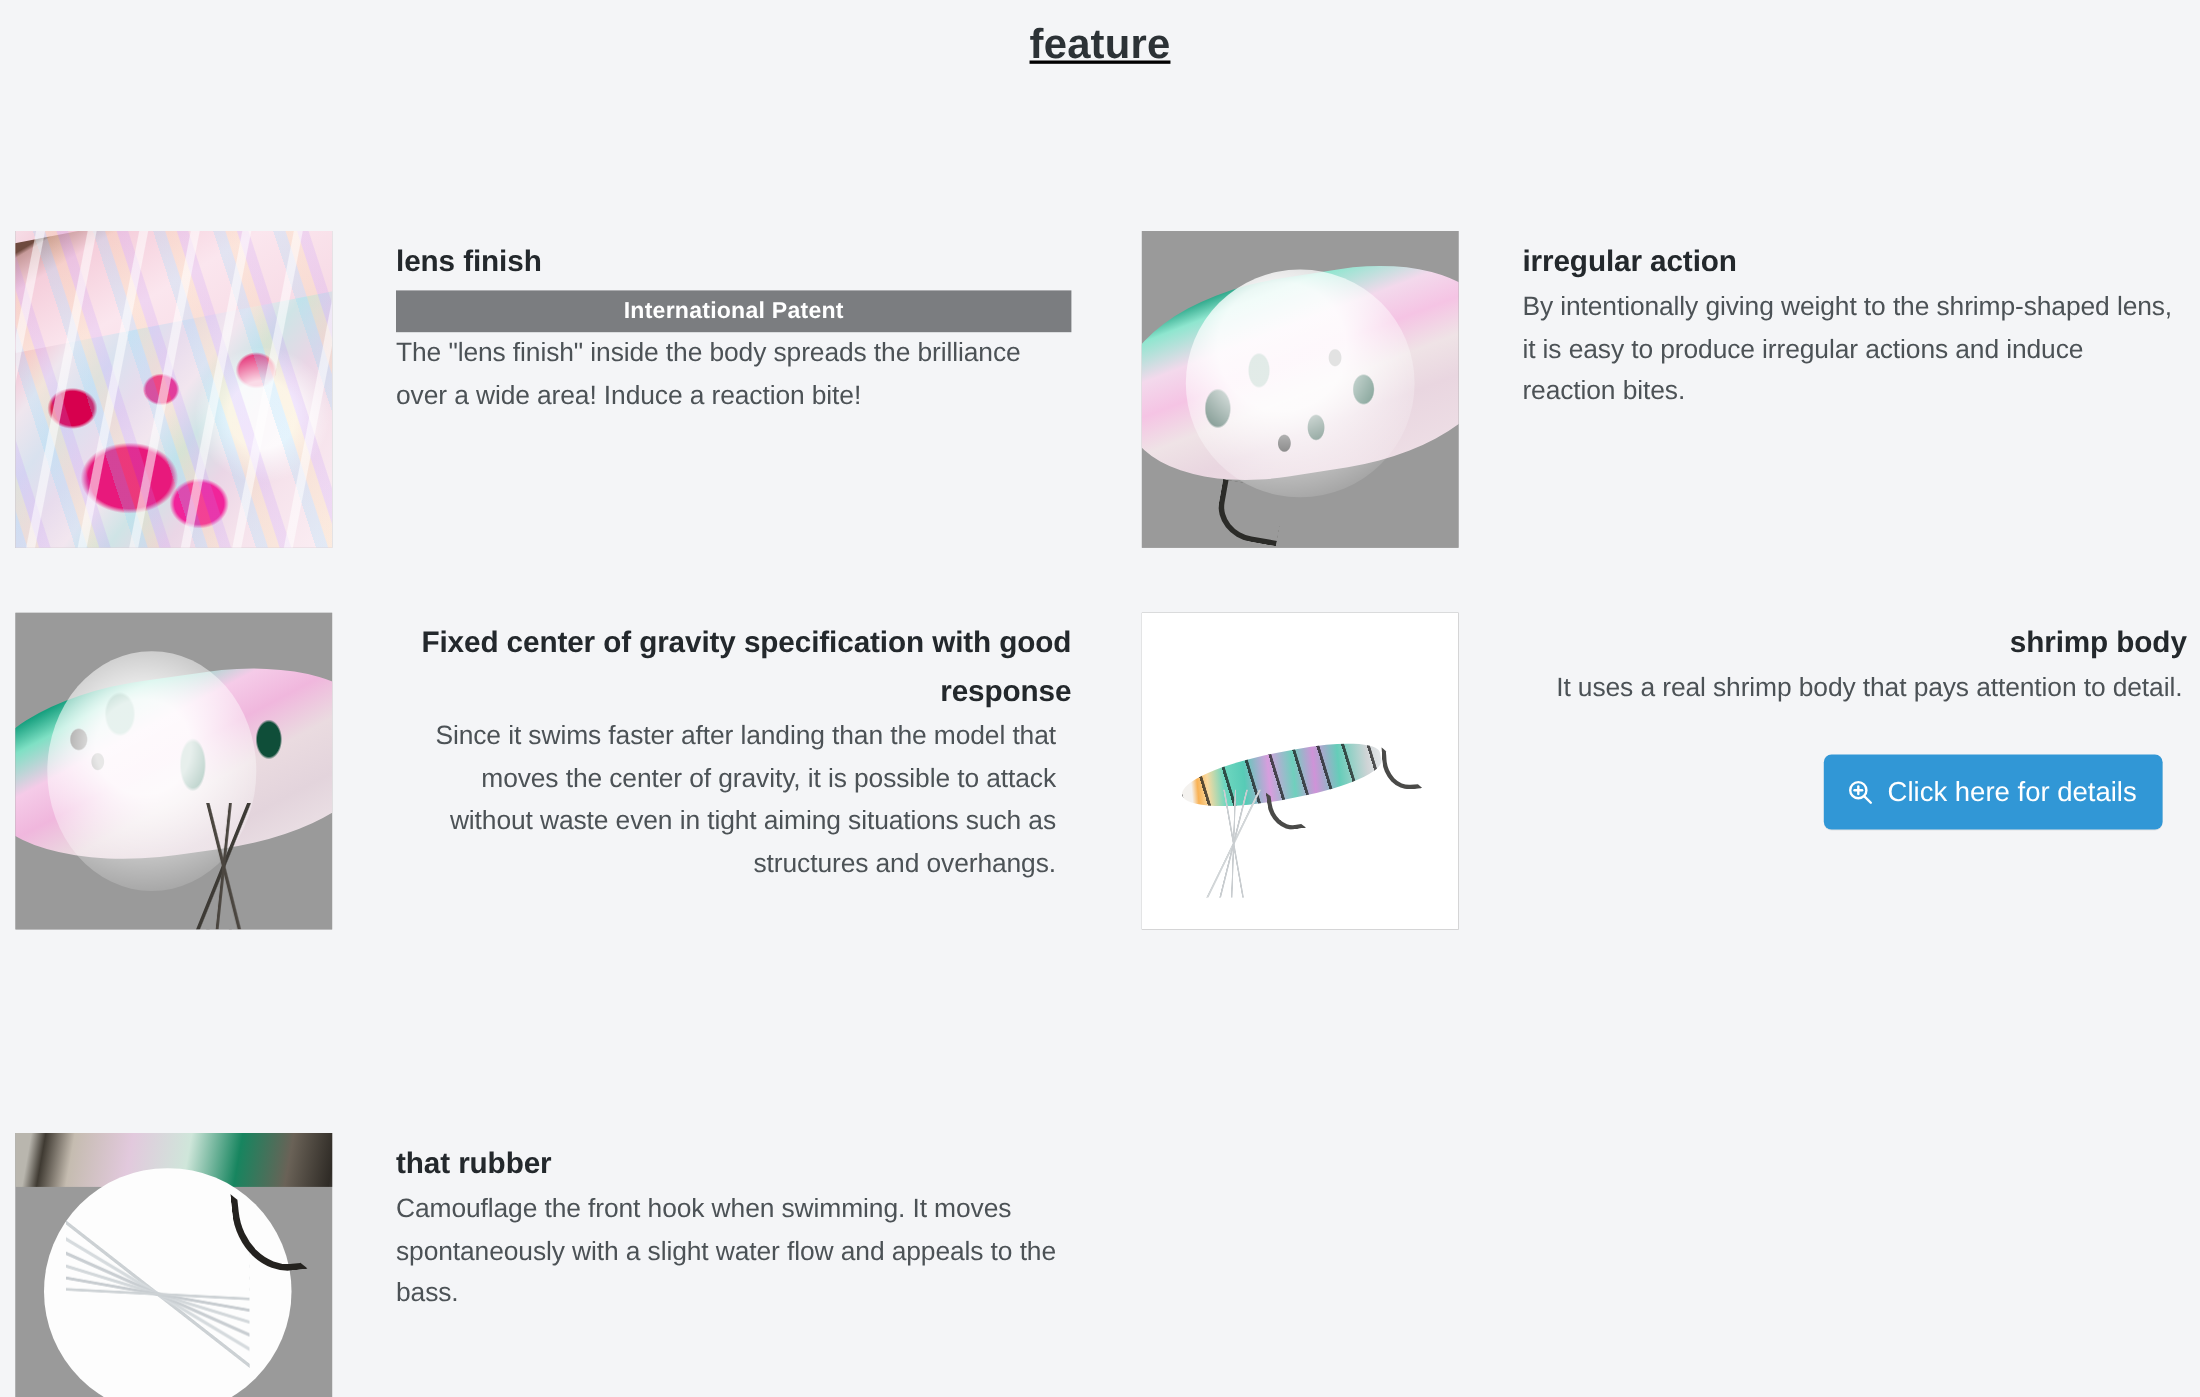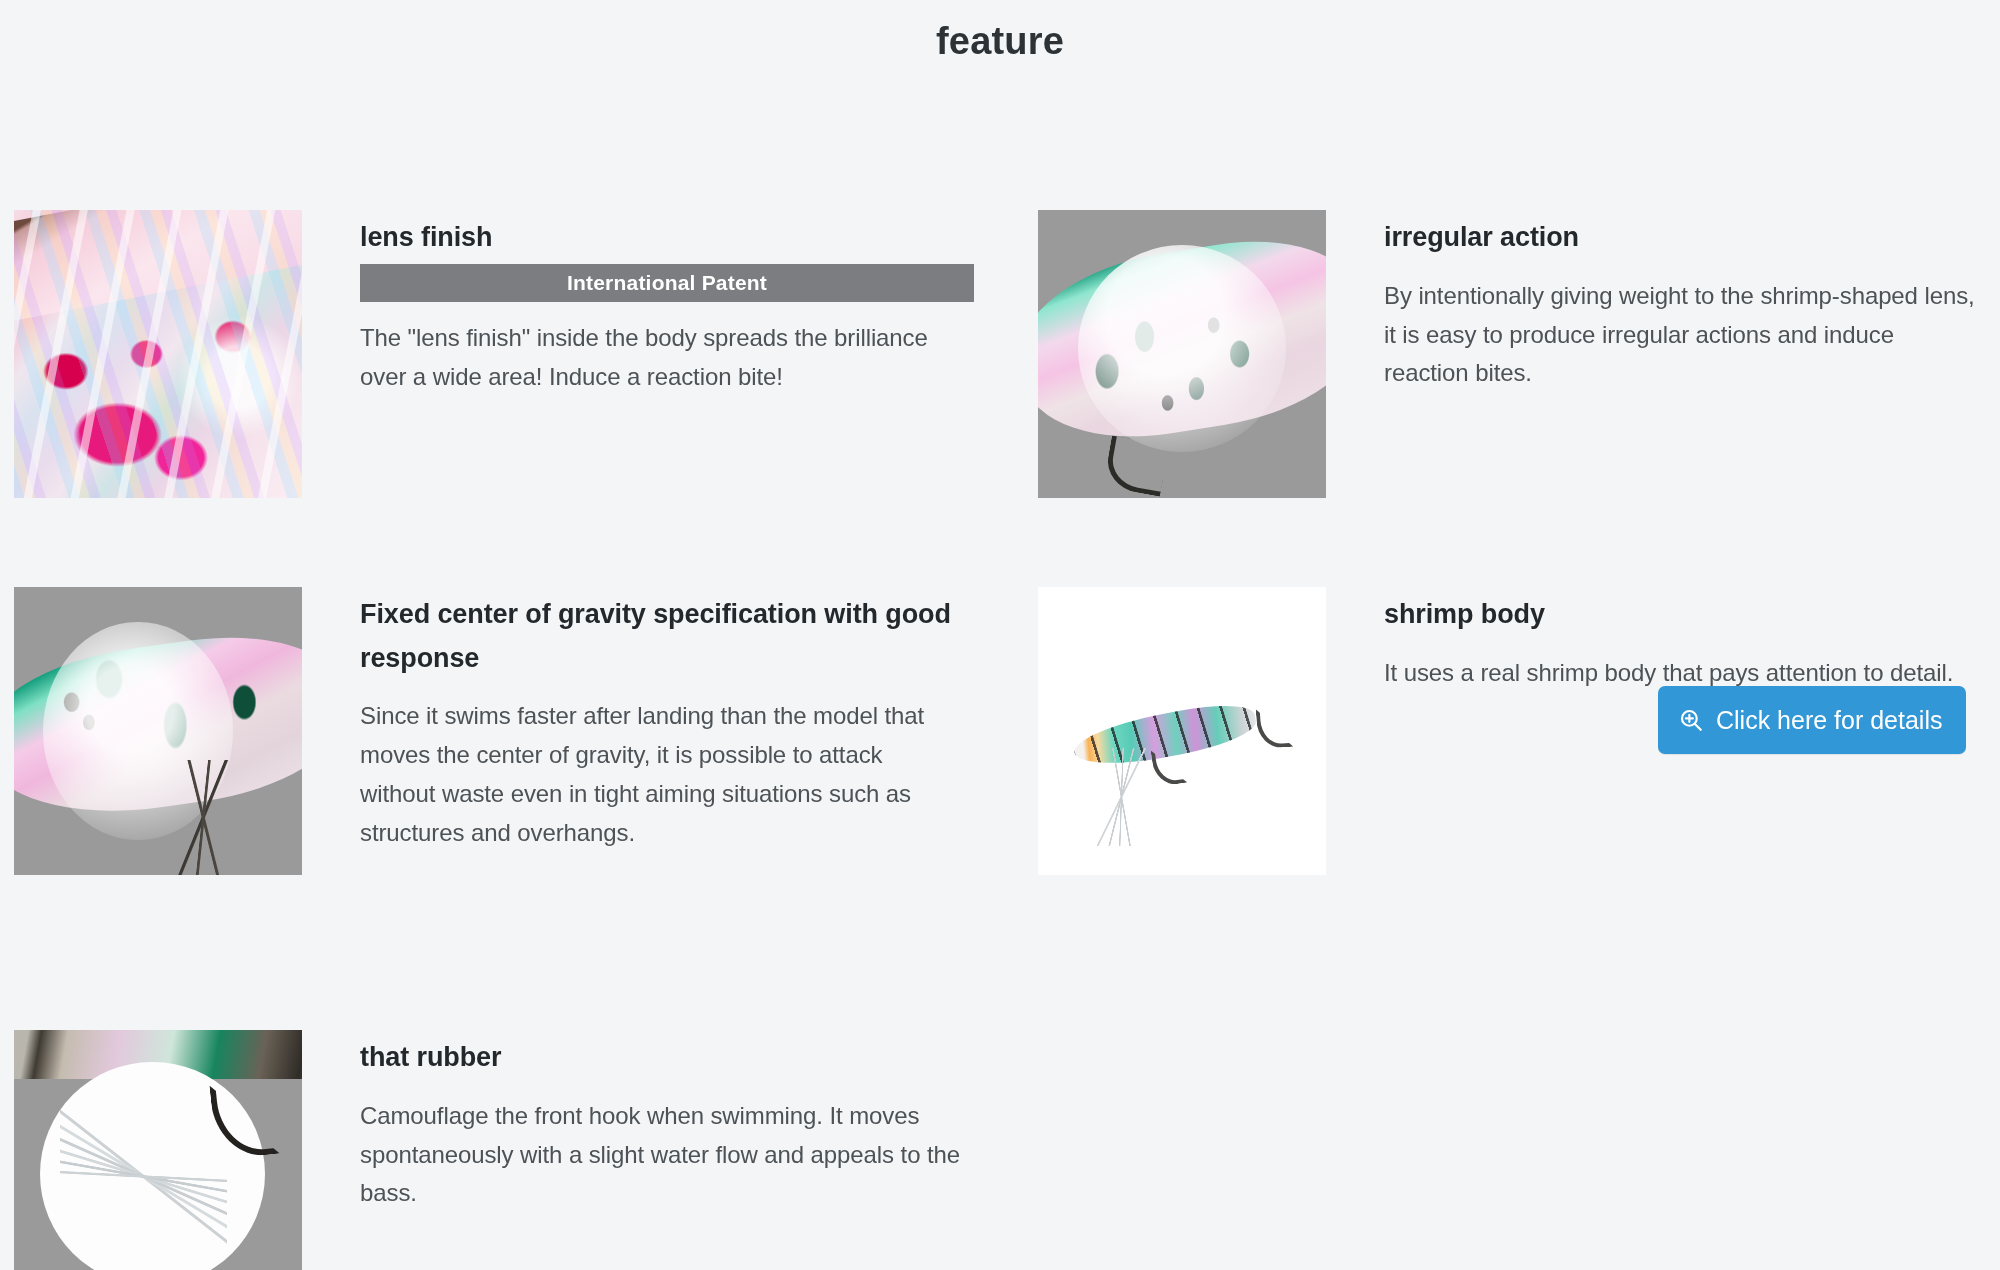--- a/index.html
+++ b/index.html
@@ -10,20 +10,21 @@
     background: #f4f5f7;
     font-family: "Liberation Sans", sans-serif;
     overflow: hidden;
   }
 
   .page {
     position: relative;
     width: 2000px;
     height: 910px;
     background: #f4f5f7;
+    text-decoration: underline;
   }
 
   
   .page-title {
     text-align: center;
     font-size: 38px;
     font-weight: bold;
     color: #2c3236;
     letter-spacing: 0.2px;
     padding-top: 12px;
@@ -40,21 +41,21 @@
   .feature-card {
     position: absolute;
     display: flex;
     align-items: flex-start;
   }
 
   .card-left   { left: 14px;   width: 960px; }
   .card-right  { left: 1038px; width: 950px; }
 
   .row1 { top: 140px; }
-  .row2 { top: 517px; }
+  .row2 { top: 487px; text-align: right; }
   .row3 { top: 960px; }
 
   .thumb {
     width: 288px;
     height: 288px;
     flex: 0 0 288px;
     background: #9a9a9a;
     position: relative;
     overflow: hidden;
   }
@@ -86,21 +87,20 @@
     background: #7b7d80;
     color: #ffffff;
     font-size: 21px;
     font-weight: bold;
     text-align: center;
     line-height: 38px;
     letter-spacing: 0.2px;
   }
 
   .card-text {
-    margin-top: 17px;
     font-size: 24px;
     line-height: 1.62;
     color: #4c5256;
     letter-spacing: -0.1px;
   }
 
   .card-text.narrow  { max-width: 620px; }
   .card-text.narrow2 { max-width: 600px; }
   .card-text.wide    { max-width: 600px; }
 

